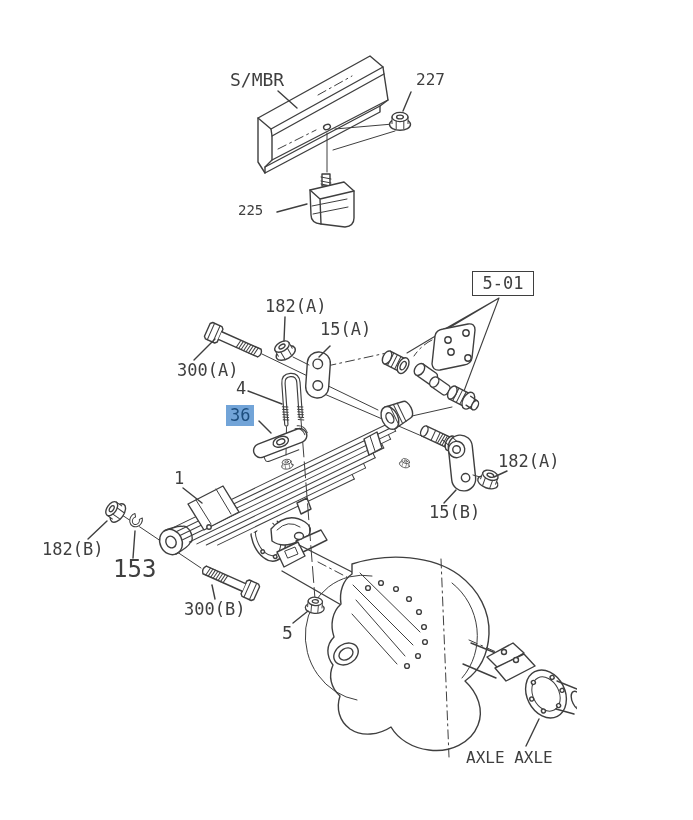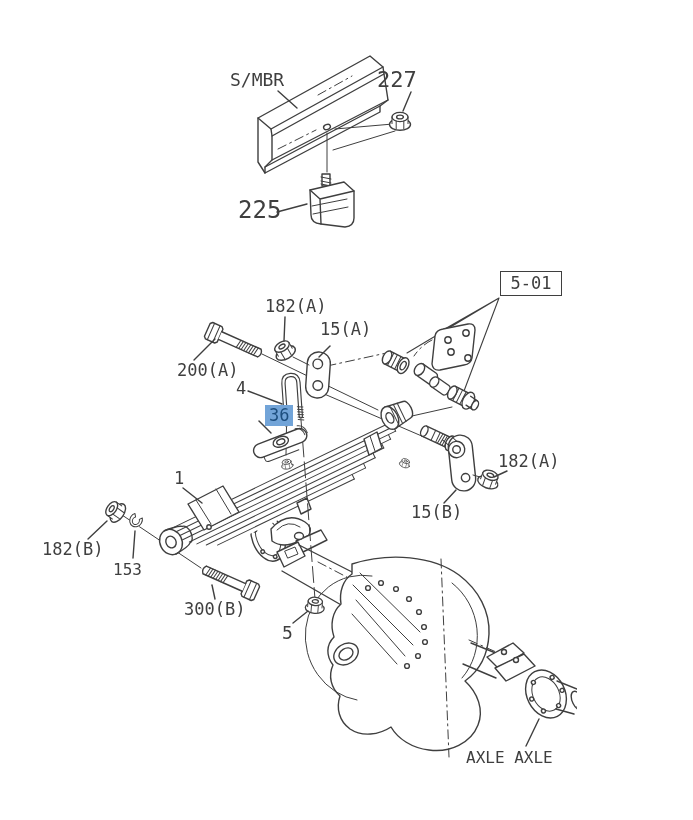--- a/index.html
+++ b/index.html
@@ -8,22 +8,22 @@
          font-family:"DejaVu Sans Mono","Liberation Mono",monospace;}
   svg{position:absolute;left:0;top:0;}
   svg *{stroke:var(--line);fill:none;stroke-width:1.4;stroke-linecap:round;stroke-linejoin:round;}
   .f{fill:#fff;}
   .nf{fill:#fff;stroke:none;}
   .thin{stroke-width:1;}
   .dash{stroke-width:1;stroke-dasharray:9 4 2 4;}
   .ldr{stroke-width:1.1;}
   .lbl{position:absolute;font-size:17px;line-height:19px;color:var(--line);white-space:nowrap;}
   .ref-box{border:1.6px solid var(--line);width:60px;height:23px;display:flex;
-           align-items:center;justify-content:center;margin-left:28px;}
-  .selected{background:var(--hl-bg);color:var(--hl-tx);padding:1px 4px;margin-left:39px;}
+           align-items:center;justify-content:center;}
+  .selected{background:var(--hl-bg);color:var(--hl-tx);padding:1px 4px;}
   .small{font-size:16px;}
 </style>
 </head>
 <body>
 
 <div id="stage">
 
 <svg width="693" height="820" viewBox="0 0 693 820">
   <defs>
     <g id="fnut">
@@ -263,30 +263,30 @@
     <path d="M183,488 L202,503"></path>
     <path d="M88,539 L107,521"></path>
     <path d="M133,558 L135,531"></path>
     <path d="M215,599 L212,585"></path>
     <path d="M293,623 L308,611"></path>
     <path d="M526,746 L539,719"></path>
   </g>
 </svg>
 
 <div class="lbl" style="left:230px;top:70px;font-size:18px">S/MBR</div>
-<div class="lbl" style="left:377px;top:70px;font-size:22px">227</div>
-<div class="lbl" style="left:238px;top:201px;font-size:24px">225</div>
+<div class="lbl" style="left:416px;top:70px;font-size:16px">227</div>
+<div class="lbl" style="left:238px;top:201px;font-size:14px">225</div>
 <div class="lbl ref-box" style="left:472px;top:271px">5-01</div>
 <div class="lbl" style="left:265px;top:297px">182(A)</div>
 <div class="lbl" style="left:320px;top:320px">15(A)</div>
-<div class="lbl" style="left:177px;top:361px">200(A)</div>
+<div class="lbl" style="left:177px;top:361px">300(A)</div>
 <div class="lbl" style="left:236px;top:379px">4</div>
 <div class="lbl selected" style="left:226px;top:405px">36</div>
 <div class="lbl" style="left:498px;top:452px">182(A)</div>
-<div class="lbl" style="left:411px;top:503px">15(B)</div>
+<div class="lbl" style="left:429px;top:503px">15(B)</div>
 <div class="lbl" style="left:174px;top:469px">1</div>
 <div class="lbl" style="left:42px;top:540px">182(B)</div>
-<div class="lbl" style="left:113px;top:560px;font-size:16px">153</div>
+<div class="lbl" style="left:113px;top:560px;font-size:24px">153</div>
 <div class="lbl" style="left:184px;top:600px">300(B)</div>
 <div class="lbl" style="left:282px;top:623px;font-size:18px">5</div>
 <div class="lbl small" style="left:466px;top:748px">AXLE AXLE</div>
 
 </div>
 
 </body></html>

